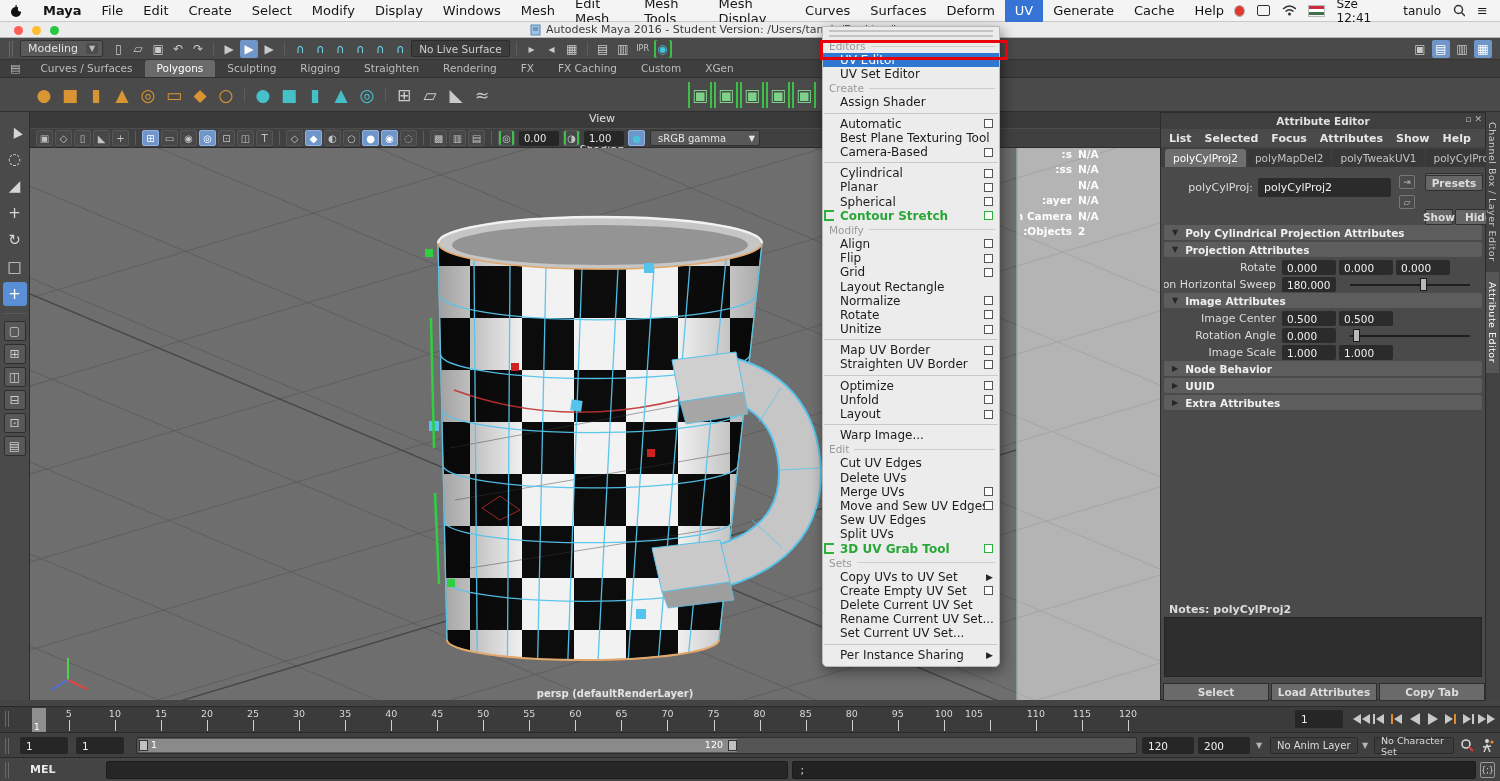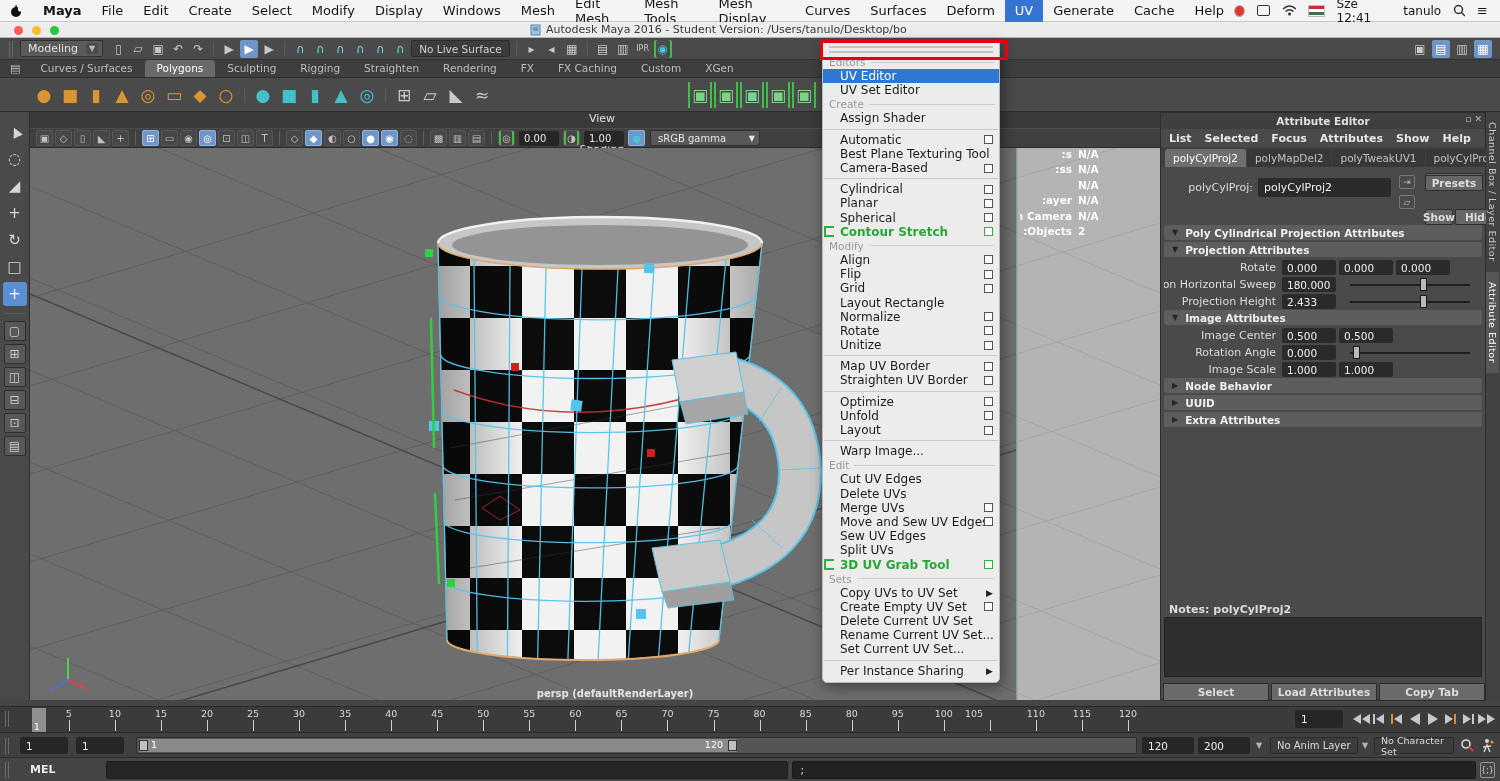--- a/index.html
+++ b/index.html
@@ -78,21 +78,21 @@
     font-size:10px; display:flex; align-items:center; justify-content:space-between; padding:0 4px 0 7px; border-radius:2px; margin-left:3px; }
   #vp-canvas { position:absolute; left:0; top:36px; }
   #vp-hud { position:absolute; left:990px; top:34px; width:140px; font-size:10.5px; font-weight:bold; color:#fdfdfd; }
   #vp-hud .hrow { display:flex; height:15.5px; align-items:center; }
   #vp-hud .hlab { width:52px; overflow:hidden; white-space:nowrap; direction:rtl; }
   #vp-hud .hval { margin-left:6px; }
   #persp-label { position:absolute; left:420px; top:576px; width:330px; text-align:center;
     font-size:10px; font-weight:bold; color:#e4e4e4; }
 
   
-  #uv-menu { position:absolute; left:822px; top:42px; width:178px; background:#ececec;
+  #uv-menu { position:absolute; left:822px; top:26px; width:178px; background:#ececec;
     border:1px solid #b9b9b9; border-radius:0 0 5px 5px; box-shadow:2px 4px 14px rgba(0,0,0,.45);
     z-index:50; padding:2px 0 4px; }
   #uv-menu .tear { height:7px; margin:1px 6px 2px; border-top:2px solid #c4c4c4; border-bottom:2px solid #c4c4c4; }
   .uvhead { height:14px; display:flex; align-items:center; font-size:10.5px; color:#999; padding-left:6px; gap:5px; }
   .uvhead .rule { flex:1; height:1px; background:#cdcdcd; margin-right:4px; }
   .uvitem { height:14.2px; display:flex; align-items:center; font-size:12px; color:#1c1c1c;
     padding:0 5px 0 17px; position:relative; }
   .uvitem.hl { background:#2f78d2; color:#fff; }
   .uvitem.green { color:#28a737; font-weight:bold; }
   .uvitem .optbox { position:absolute; right:6px; width:9px; height:9px; border:1.5px solid #555; background:#fff; }
@@ -617,27 +617,20 @@
           <span class="rfield" style="left: 175px;">0.000</span>
           <span class="rfield" style="left: 232px;">0.000</span>
         </div>
         <div class="aerow">
           <span class="rlab">Projection Horizontal Sweep</span>
           <span class="rfield" style="left: 118px;">180.000</span>
           <span class="track">
             <span class="knob" style="left: 70.06px;"></span>
           </span>
         </div>
-        <div class="aerow">
-          <span class="rlab">Projection Height</span>
-          <span class="rfield" style="left: 118px;">2.433</span>
-          <span class="track">
-            <span class="knob" style="left: 70.06px;"></span>
-          </span>
-        </div>
         <div class="aesec">
           <span class="tri">▼</span>
           <span>Image Attributes</span>
         </div>
         <div class="aerow">
           <span class="rlab">Image Center</span>
           <span class="rfield" style="left: 118px;">0.500</span>
           <span class="rfield" style="left: 175px;">0.500</span>
         </div>
         <div class="aerow">

